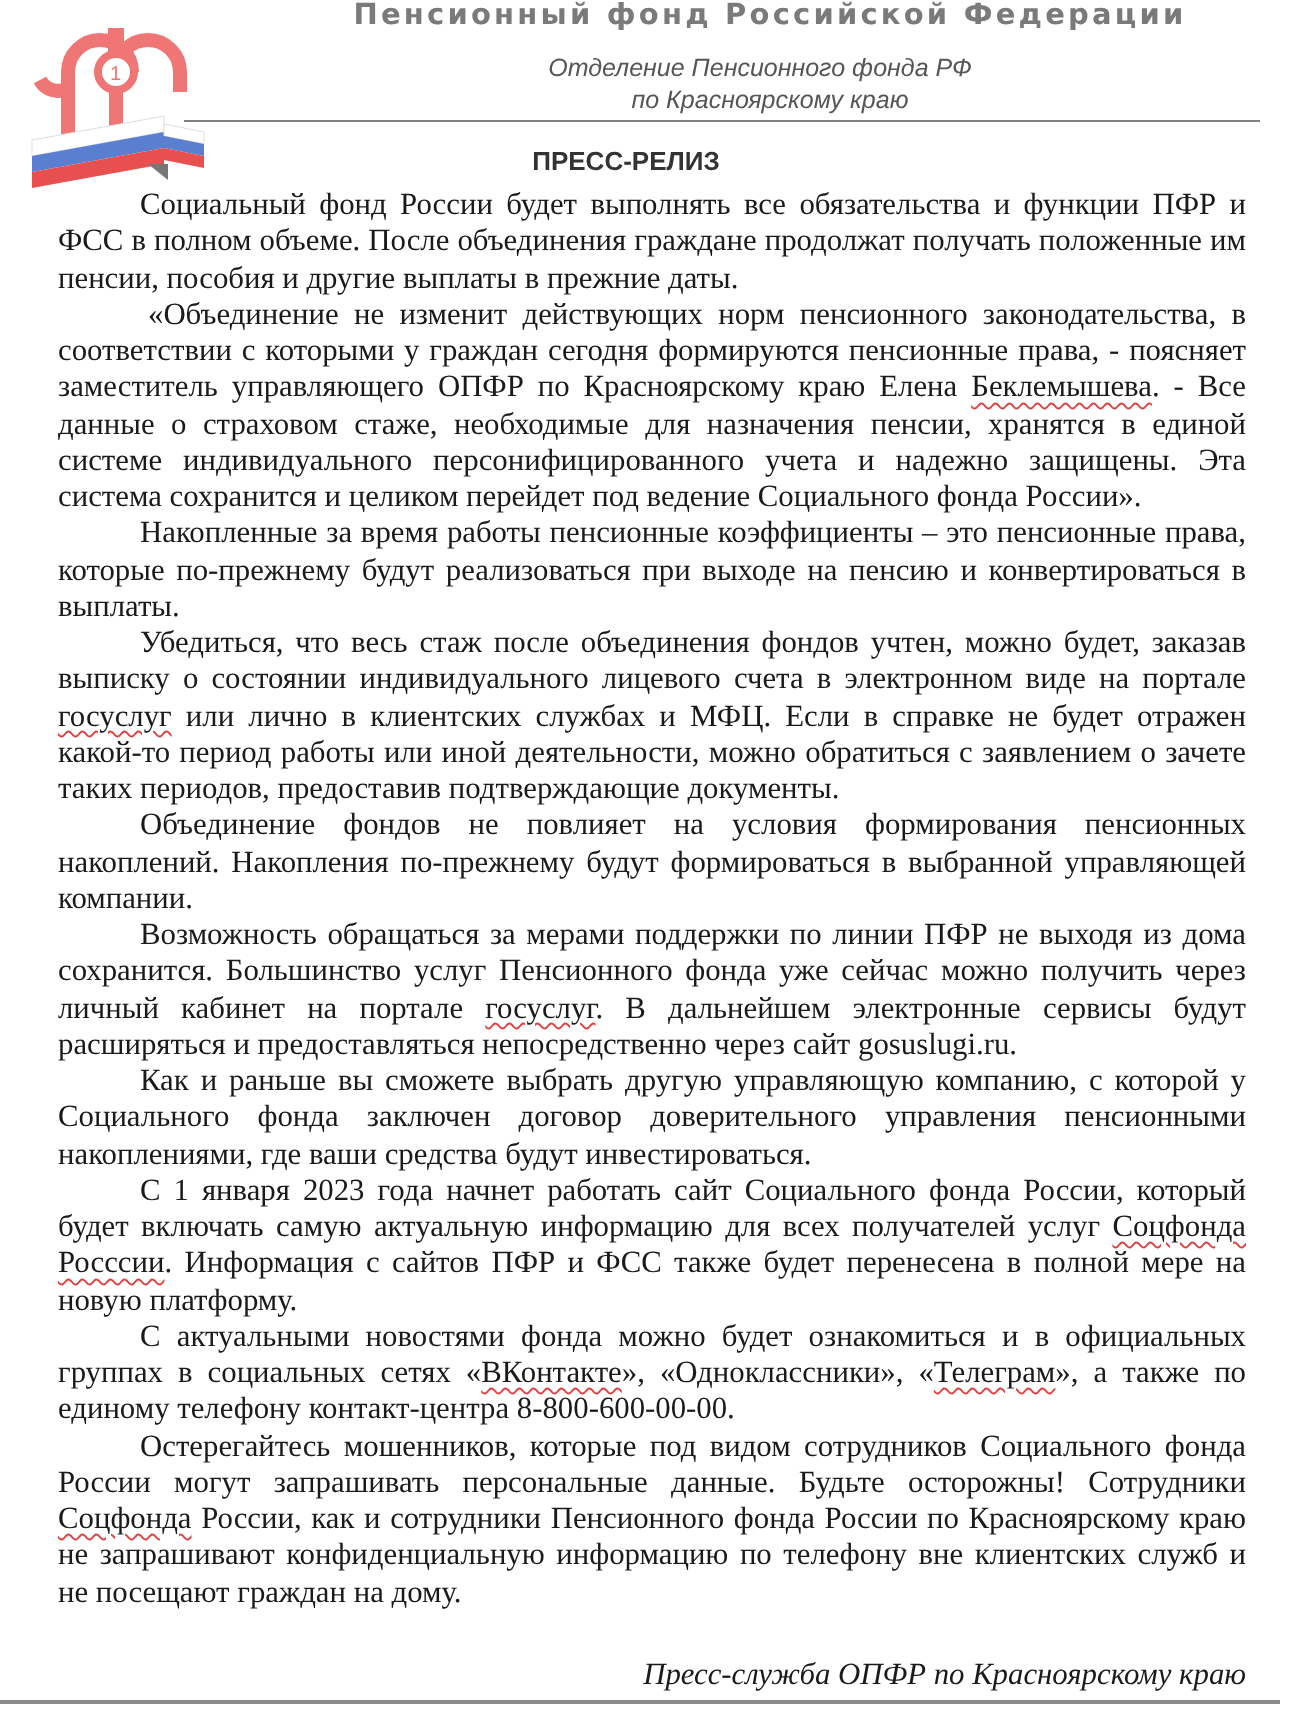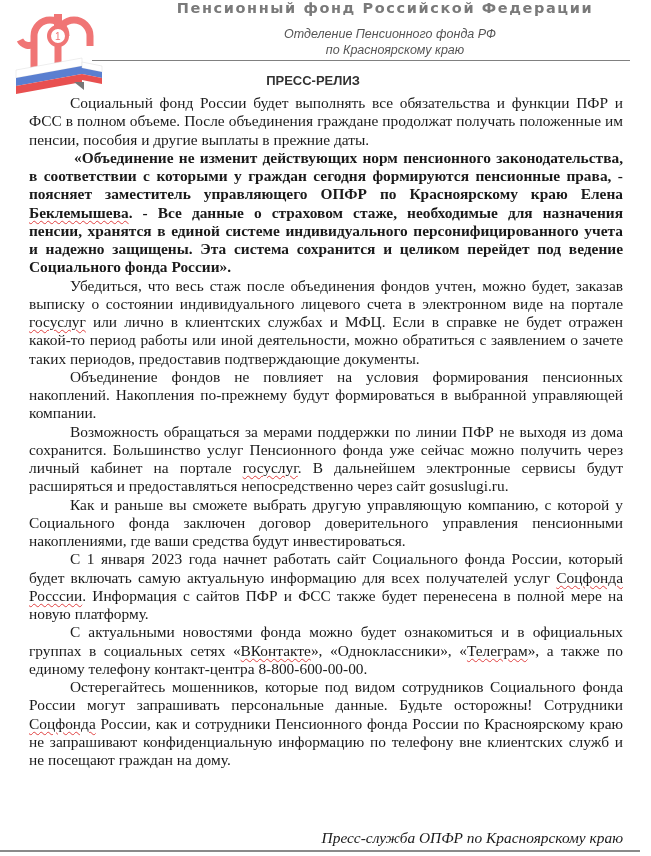--- a/index.html
+++ b/index.html
@@ -4,36 +4,36 @@
   <style>
     html, body { margin: 0; padding: 0; background: #ffffff; }
     body { width: 651px; height: 856px; position: relative; overflow: hidden; }
     .logo { position: absolute; left: 12px; top: 6px; width: 92px; height: 88px; }
     .org-title {
       position: absolute; left: 130px; top: 0px; width: 510px;
       text-align: center; font-family: "DejaVu Sans", sans-serif; font-weight: bold;
       font-size: 14.5px; letter-spacing: 1.6px; color: #7a7a7a; white-space: nowrap;
     }
     .branch {
-      position: absolute; left: 190px; top: 26px; width: 400px; text-align: center;
+      position: absolute; left: 180px; top: 26px; width: 400px; text-align: center;
       font-family: "Liberation Sans", sans-serif; font-style: italic; font-size: 12.5px;
       color: #555; line-height: 16px;
     }
     .branch .l2 { padding-left: 10px; }
     .header-rule { position: absolute; left: 92px; top: 60px; width: 538px; height: 1px; background: #808080; }
     .doc-label {
       position: absolute; left: 0; width: 626px; top: 73px; text-align: center;
       font-family: "Liberation Sans", sans-serif; font-weight: bold; font-size: 13px; color: #333;
     }
     .body-text {
       position: absolute; left: 29px; top: 94px; width: 594px;
       font-family: "Liberation Serif", serif; font-size: 15.4px; line-height: 18.25px; color: #1a1a1a;
     }
     .body-text p { margin: 0; text-indent: 41px; text-align: justify; }
-    .body-text p.quote { text-indent: 45px; font-weight: bold; }
+    .body-text p.quote { text-indent: 45px; }
     .spell { text-decoration: underline wavy #e04040; text-decoration-thickness: 1px; text-underline-offset: 2px; }
     .signature {
       position: absolute; right: 28px; top: 829px;
       font-family: "Liberation Serif", serif; font-style: italic; font-size: 15.4px; color: #1a1a1a;
     }
     .footer-rule { position: absolute; left: 0; top: 850px; width: 640px; height: 2px; background: #8a8a8a; }
   </style>
 </head>
 <body>
 
@@ -61,20 +61,21 @@
 <div class="branch">
   <div>Отделение Пенсионного фонда РФ</div>
   <div class="l2">по Красноярскому краю</div>
 </div>
 <div class="header-rule"></div>
 <div class="doc-label">ПРЕСС-РЕЛИЗ</div>
 
 <div class="body-text">
   <p>Социальный фонд России будет выполнять все обязательства и функции ПФР и ФСС в полном объеме. После объединения граждане продолжат получать положенные им пенсии, пособия и другие выплаты в прежние даты.</p>
   <p class="quote"><span>«Объединение не изменит действующих норм пенсионного законодательства, в соответствии с которыми у граждан сегодня формируются пенсионные права, - поясняет заместитель управляющего ОПФР по Красноярскому краю Елена </span><span class="spell">Беклемышева</span><span>. - Все данные о страховом стаже, необходимые для назначения пенсии, хранятся в единой системе индивидуального персонифицированного учета и надежно защищены. Эта система сохранится и целиком перейдет под ведение Социального фонда России».</span></p>
+  <p>Накопленные за время работы пенсионные коэффициенты – это пенсионные права, которые по-прежнему будут реализоваться при выходе на пенсию и конвертироваться в выплаты.</p>
   <p><span>Убедиться, что весь стаж после объединения фондов учтен, можно будет, заказав выписку о состоянии индивидуального лицевого счета в электронном виде на портале </span><span class="spell">госуслуг</span><span> или лично в клиентских службах и МФЦ. Если в справке не будет отражен какой-то период работы или иной деятельности, можно обратиться с заявлением о зачете таких периодов, предоставив подтверждающие документы.</span></p>
   <p>Объединение фондов не повлияет на условия формирования пенсионных накоплений. Накопления по-прежнему будут формироваться в выбранной управляющей компании.</p>
   <p><span>Возможность обращаться за мерами поддержки по линии ПФР не выходя из дома сохранится. Большинство услуг Пенсионного фонда уже сейчас можно получить через личный кабинет на портале </span><span class="spell">госуслуг</span><span>. В дальнейшем электронные сервисы будут расширяться и предоставляться непосредственно через сайт gosuslugi.ru.</span></p>
   <p>Как и раньше вы сможете выбрать другую управляющую компанию, с которой у Социального фонда заключен договор доверительного управления пенсионными накоплениями, где ваши средства будут инвестироваться.</p>
   <p><span>С 1 января 2023 года начнет работать сайт Социального фонда России, который будет включать самую актуальную информацию для всех получателей услуг </span><span class="spell">Соцфонда</span><span> </span><span class="spell">Росссии</span><span>. Информация с сайтов ПФР и ФСС также будет перенесена в полной мере на новую платформу.</span></p>
   <p><span>С актуальными новостями фонда можно будет ознакомиться и в официальных группах в социальных сетях «</span><span class="spell">ВКонтакте</span><span>», «Одноклассники», «</span><span class="spell">Телеграм</span><span>», а также по единому телефону контакт-центра 8-800-600-00-00.</span></p>
   <p><span>Остерегайтесь мошенников, которые под видом сотрудников Социального фонда России могут запрашивать персональные данные. Будьте осторожны! Сотрудники </span><span class="spell">Соцфонда</span><span> России, как и сотрудники Пенсионного фонда России по Красноярскому краю  не запрашивают конфиденциальную информацию по телефону вне клиентских служб и не посещают граждан на дому.</span></p>
 </div>
 
 <div class="signature">Пресс-служба ОПФР по Красноярскому краю</div>

